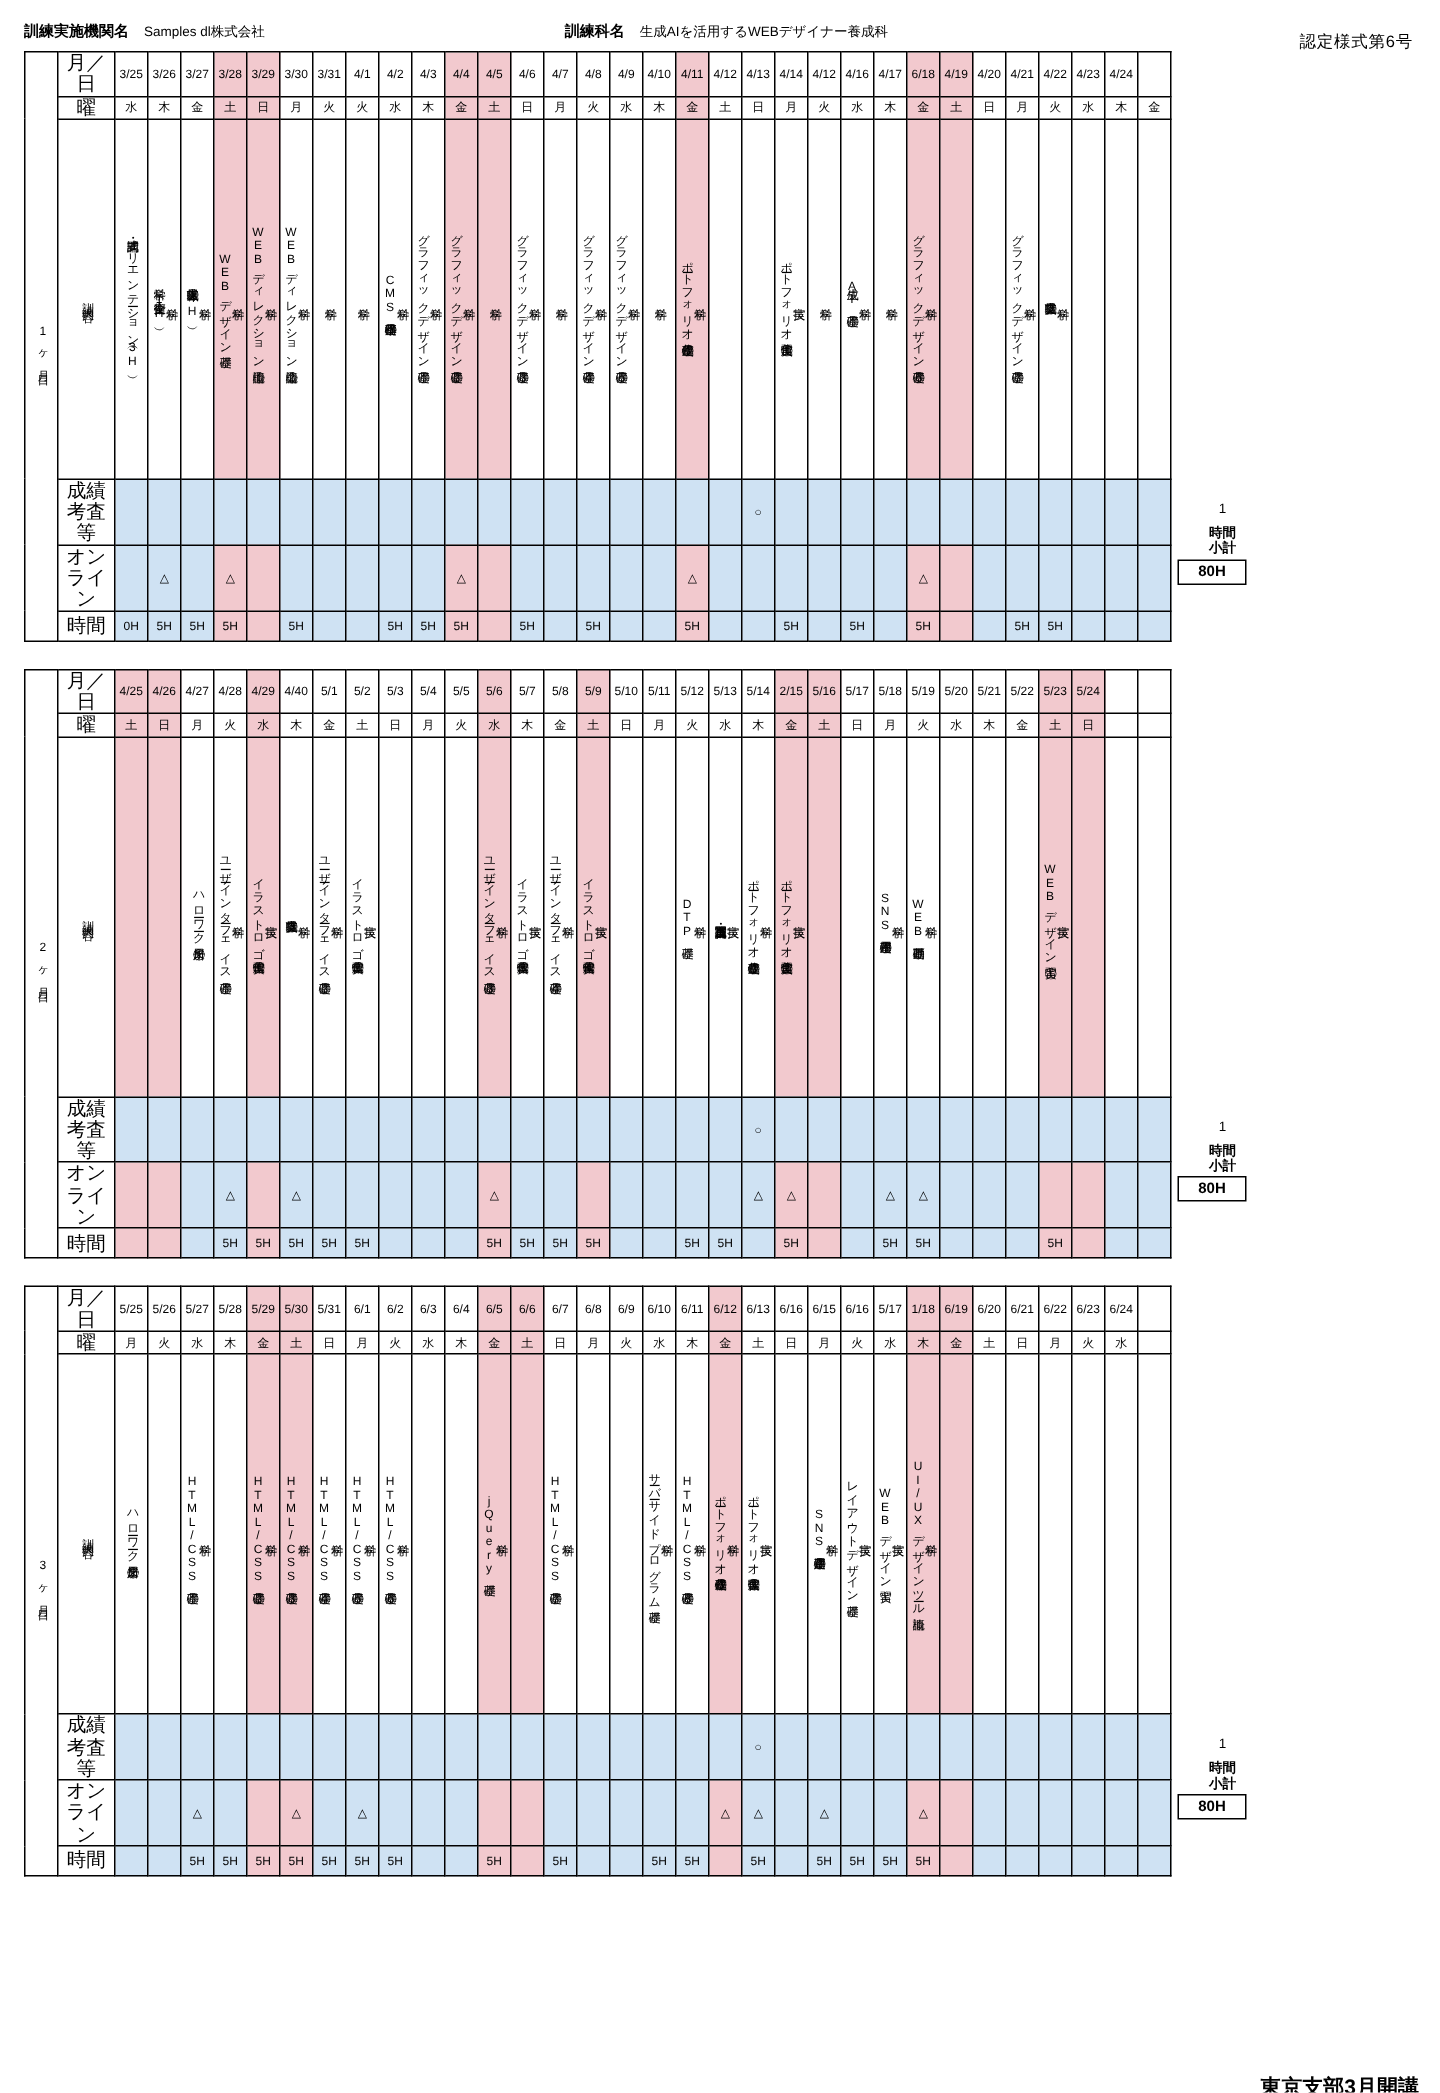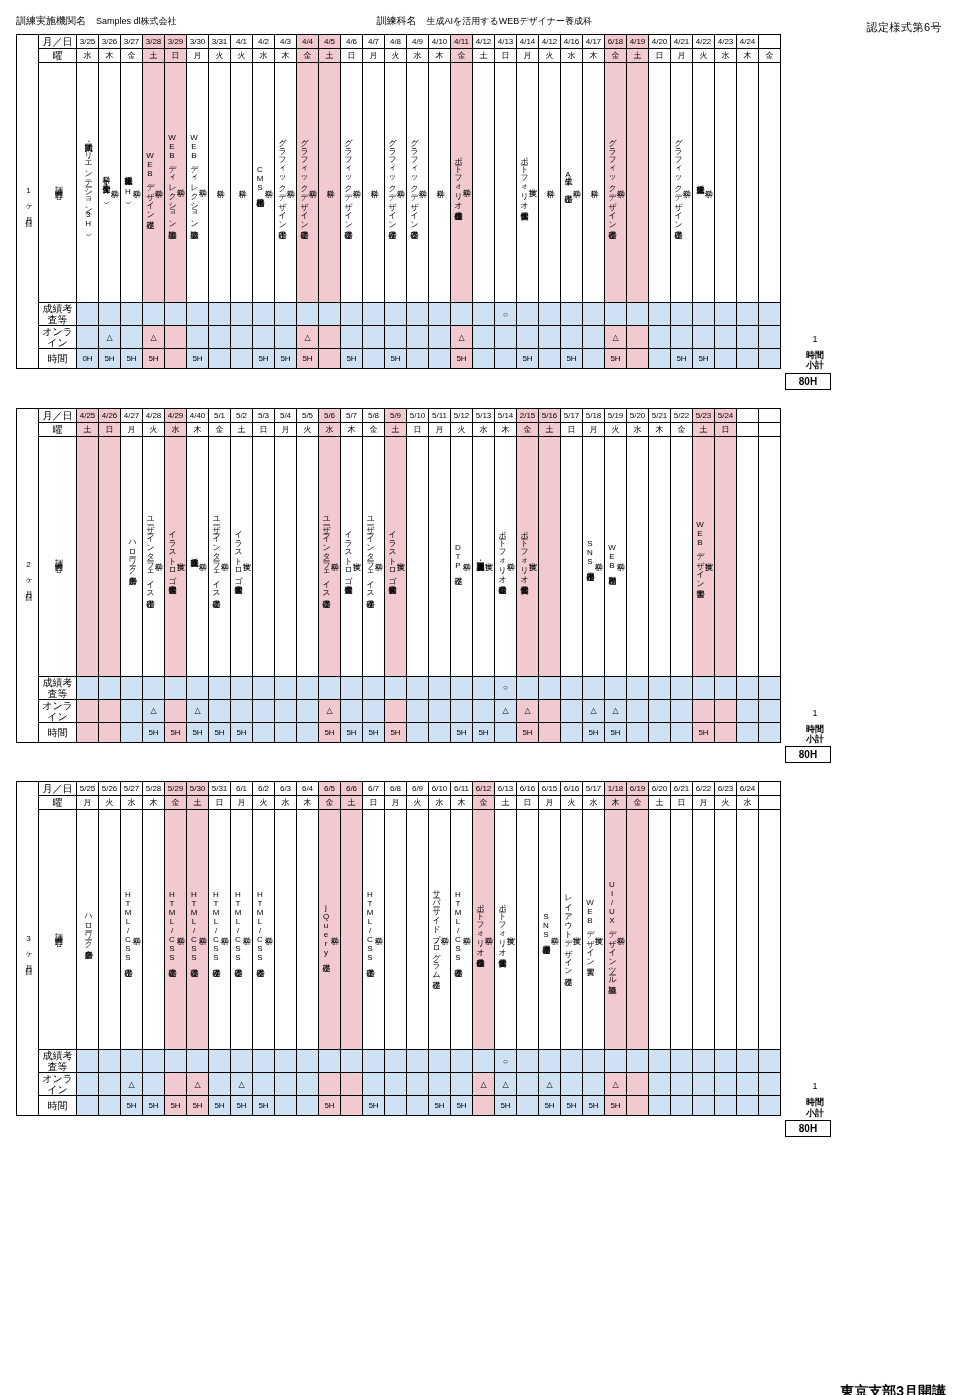--- a/index.html
+++ b/index.html
@@ -25,21 +25,21 @@
     letter-spacing: 6px;
     padding-top: 12px;
   }
   .meta-row {
     display: flex;
     align-items: flex-end;
     font-size: 10px;
     margin: 14px 0 6px 0;
     padding: 0 16px;
   }
-  .meta-label { font-size: 10px; font-weight: normal; }
+  .meta-label { font-size: 10px; font-weight: bold; }
   .meta-value { font-size: 9px; margin-left: 10px; }
   .meta-gap { width: 200px; }
 
   table.grid {
     border-collapse: collapse;
     table-layout: fixed;
     margin: 0 0 0 16px;
   }
   table.grid td, table.grid th {
     border: 1px solid #000;
@@ -62,21 +62,21 @@
     width: 38px;
     font-size: 8px;
     writing-mode: vertical-rl;
     text-orientation: upright;
     letter-spacing: 2px;
     line-height: 1.1;
   }
   .label-cell.horiz {
     writing-mode: horizontal-tb;
     letter-spacing: 0;
-    font-size: 10px;
+    font-size: 13px;
   }
   .datecell { height: 14px; font-size: 7.5px; }
   .daycell { height: 14px; font-size: 7.5px; }
   .contentcell {
     height: 240px;
     font-size: 8px;
     writing-mode: vertical-rl;
     text-orientation: upright;
     letter-spacing: 0px;
     line-height: 1.05;

